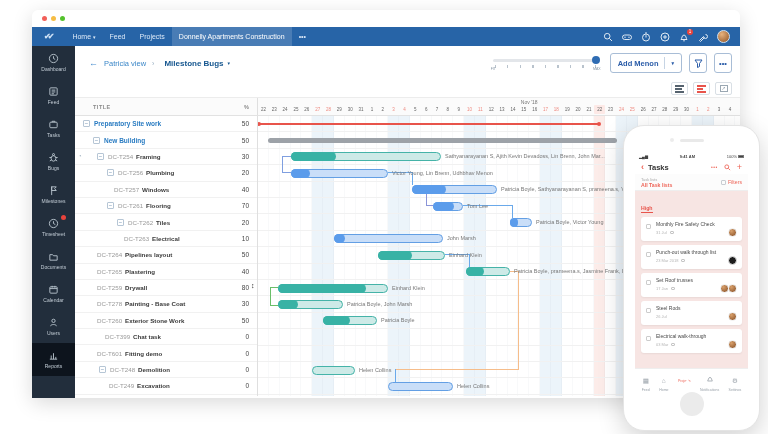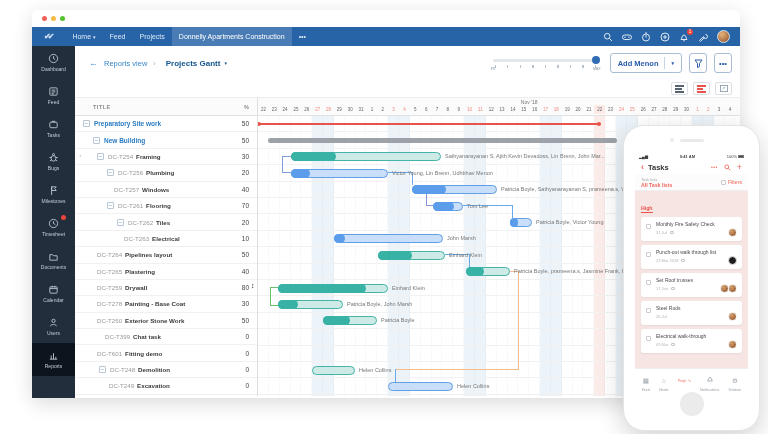--- a/index.html
+++ b/index.html
@@ -334,23 +334,23 @@
               <path d="M3.5 10V6M6 10V3.5M8.5 10V7.5" fill="none" stroke="#b9c5ce" stroke-width="1"></path>
             </svg>
           </span>
           <span class="slabel">Reports</span>
         </div>
       </div>
 
     <div class="main">
       <div class="toolbar">
         <span class="back">←</span>
-        <span class="crumb">Reports view</span>
+        <span class="crumb">Patricia view</span>
         <span class="crumb-sep">›</span>
-        <span class="view-name">Projects Gantt</span>
+        <span class="view-name">Milestone Bugs</span>
         <span class="view-caret">▾</span>
         <div class="tright">
           <div class="slider">
             <div class="track"></div>
             <div class="ticks"></div>
             <div class="knob"></div>
             <span class="fit">FIT</span>
             <span class="max">MAX</span>
           </div>
           <div class="btn addtask">

